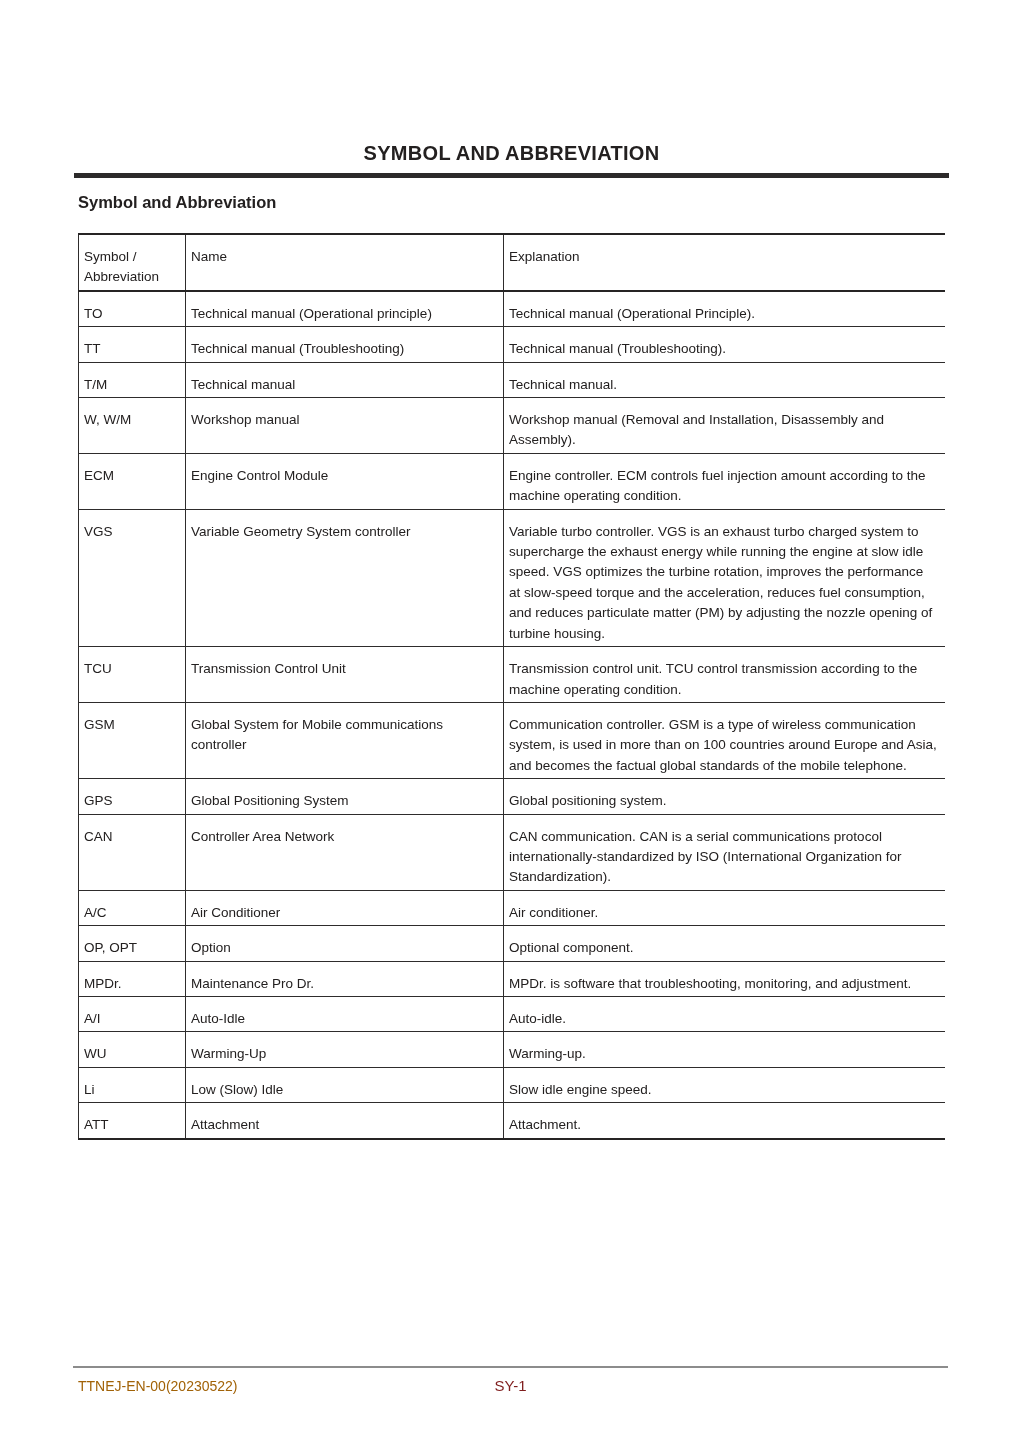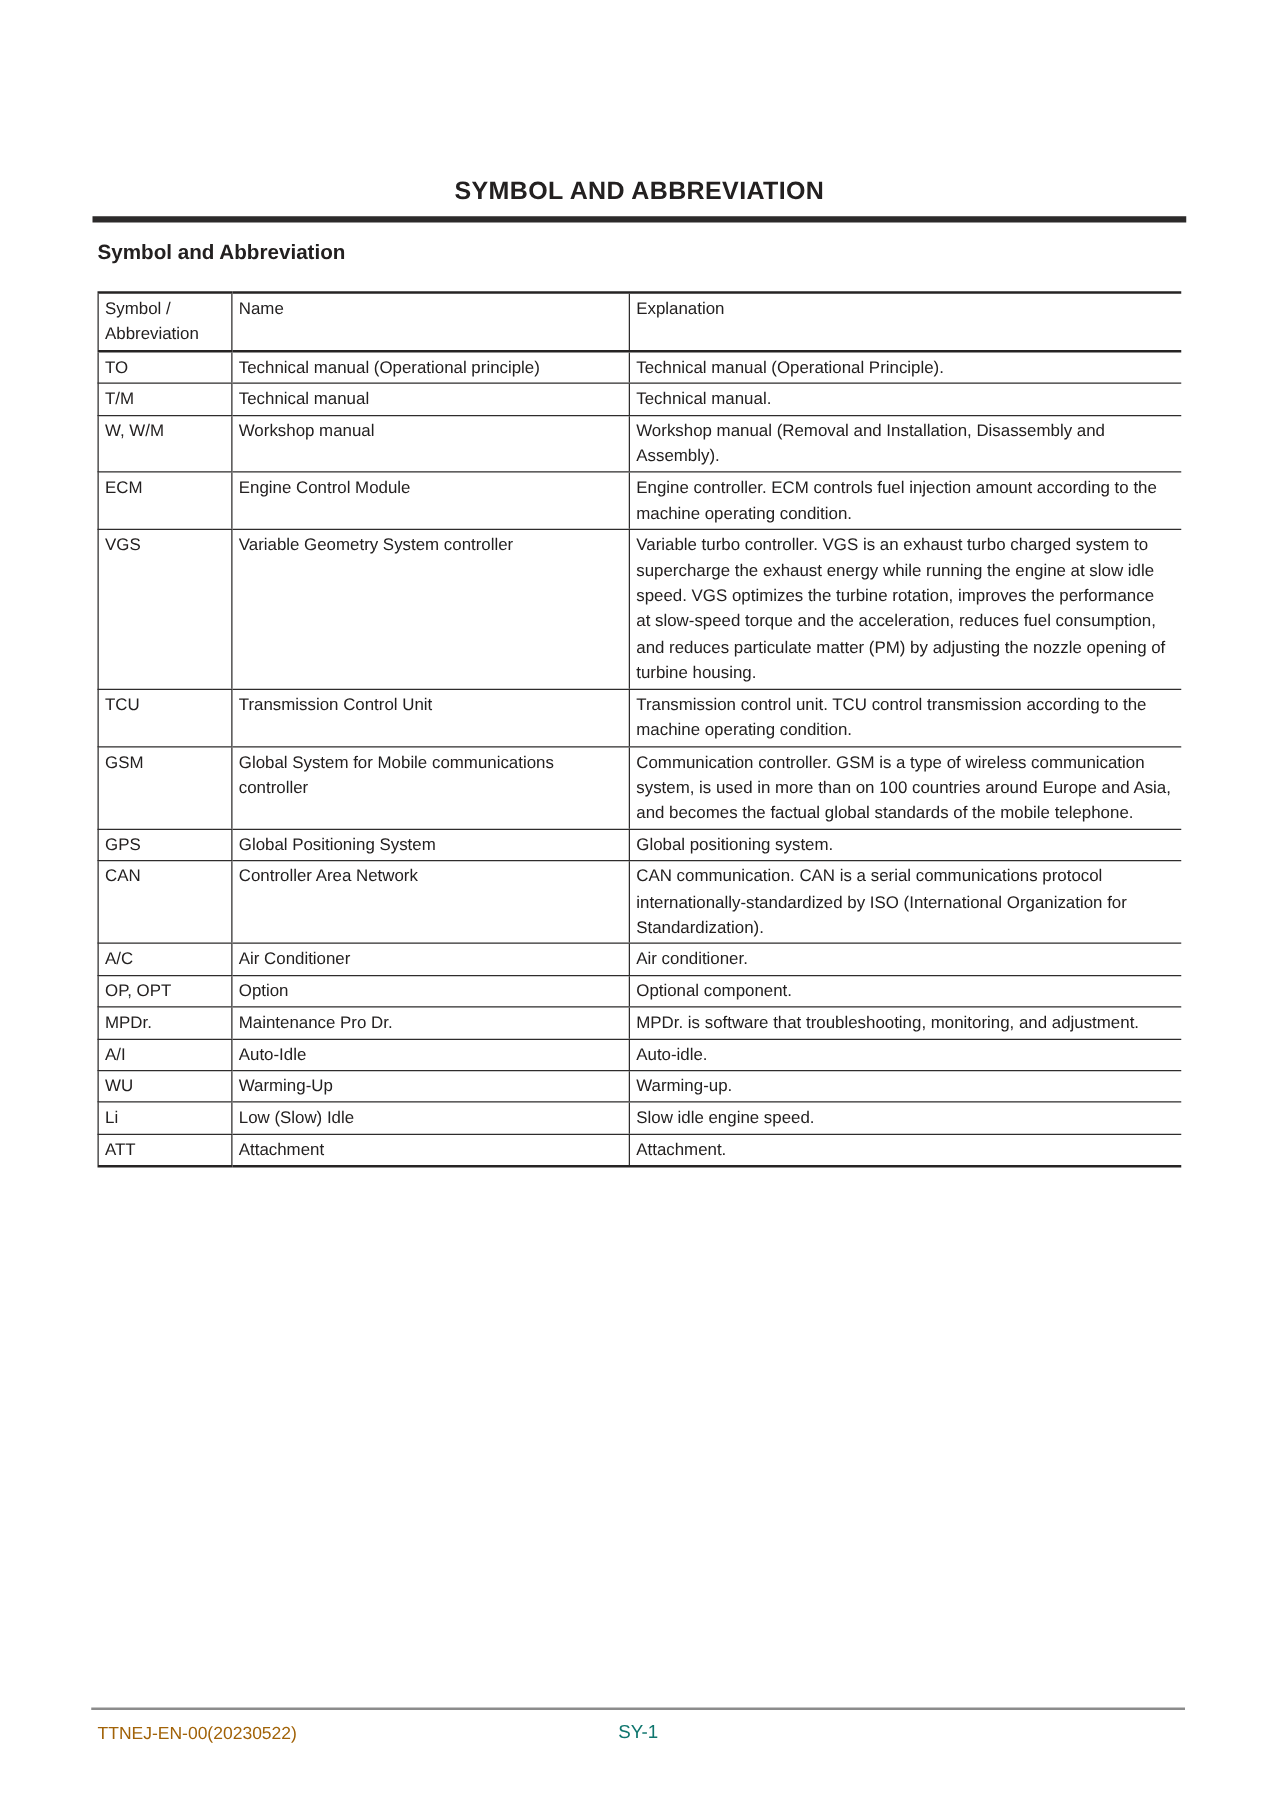--- a/index.html
+++ b/index.html
@@ -52,21 +52,21 @@
     font-size: 13.5px;
     line-height: 20.4px;
     color: #232020;
   }
   .abbr-table col.col-symbol { width: 107px; }
   .abbr-table col.col-name   { width: 318px; }
   .abbr-table th, .abbr-table td {
     text-align: left;
     vertical-align: top;
     font-weight: 400;
-    padding: 2px 8px 2px 5px;
+    padding: 12px 8px 2px 5px;
     border-left: 1.5px solid #2e2c2c;
   }
   .abbr-table thead th {
     border-top: 2.5px solid #262424;
     border-bottom: 2px solid #262424;
     height: 45px;
   }
   .abbr-table tbody td {
     border-bottom: 1.5px solid #2e2c2c;
   }
@@ -92,21 +92,21 @@
     font-size: 14px;
     color: #a16207;
   }
   .page-number {
     position: absolute;
     left: 0;
     right: 0;
     top: 9px;
     text-align: center;
     font-size: 15px;
-    color: #0f766e;
+    color: #7f1d1d;
   }
 </style>
 </head>
 <body>
 
 <div class="page">
   <div class="content">
 
     <div class="page-title">SYMBOL AND ABBREVIATION</div>
 
@@ -127,20 +127,25 @@
           <th>Explanation</th>
         </tr>
       </thead>
       <tbody>
           <tr>
             <td>TO</td>
             <td>Technical manual (Operational principle)</td>
             <td>Technical manual (Operational Principle).</td>
           </tr>
           <tr>
+            <td>TT</td>
+            <td>Technical manual (Troubleshooting)</td>
+            <td>Technical manual (Troubleshooting).</td>
+          </tr>
+          <tr>
             <td>T/M</td>
             <td>Technical manual</td>
             <td>Technical manual.</td>
           </tr>
           <tr>
             <td>W, W/M</td>
             <td>Workshop manual</td>
             <td>Workshop manual (Removal and Installation, Disassembly and Assembly).</td>
           </tr>
           <tr>

